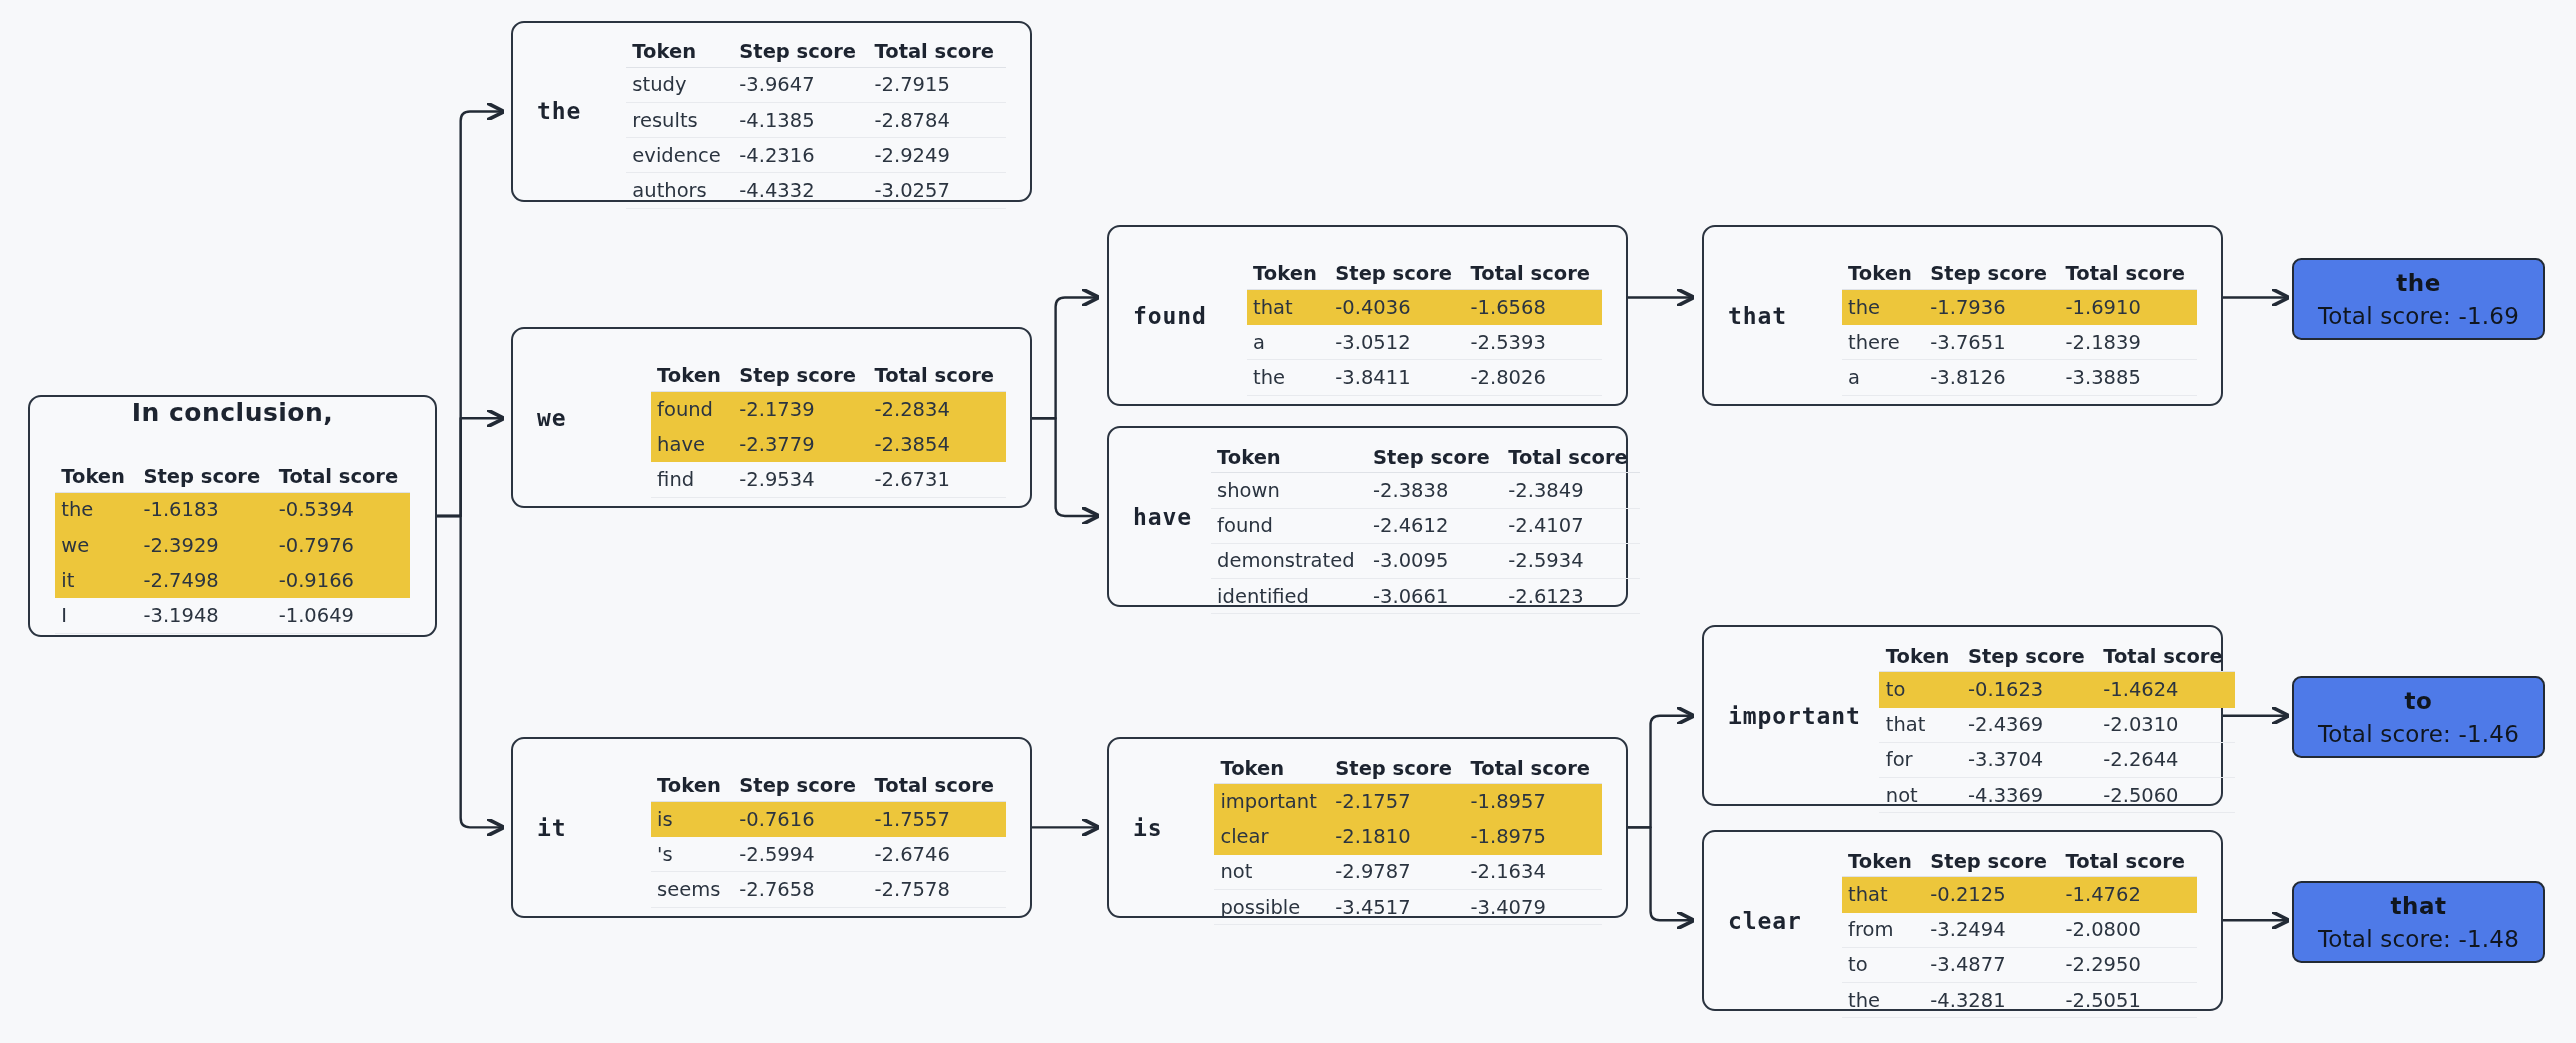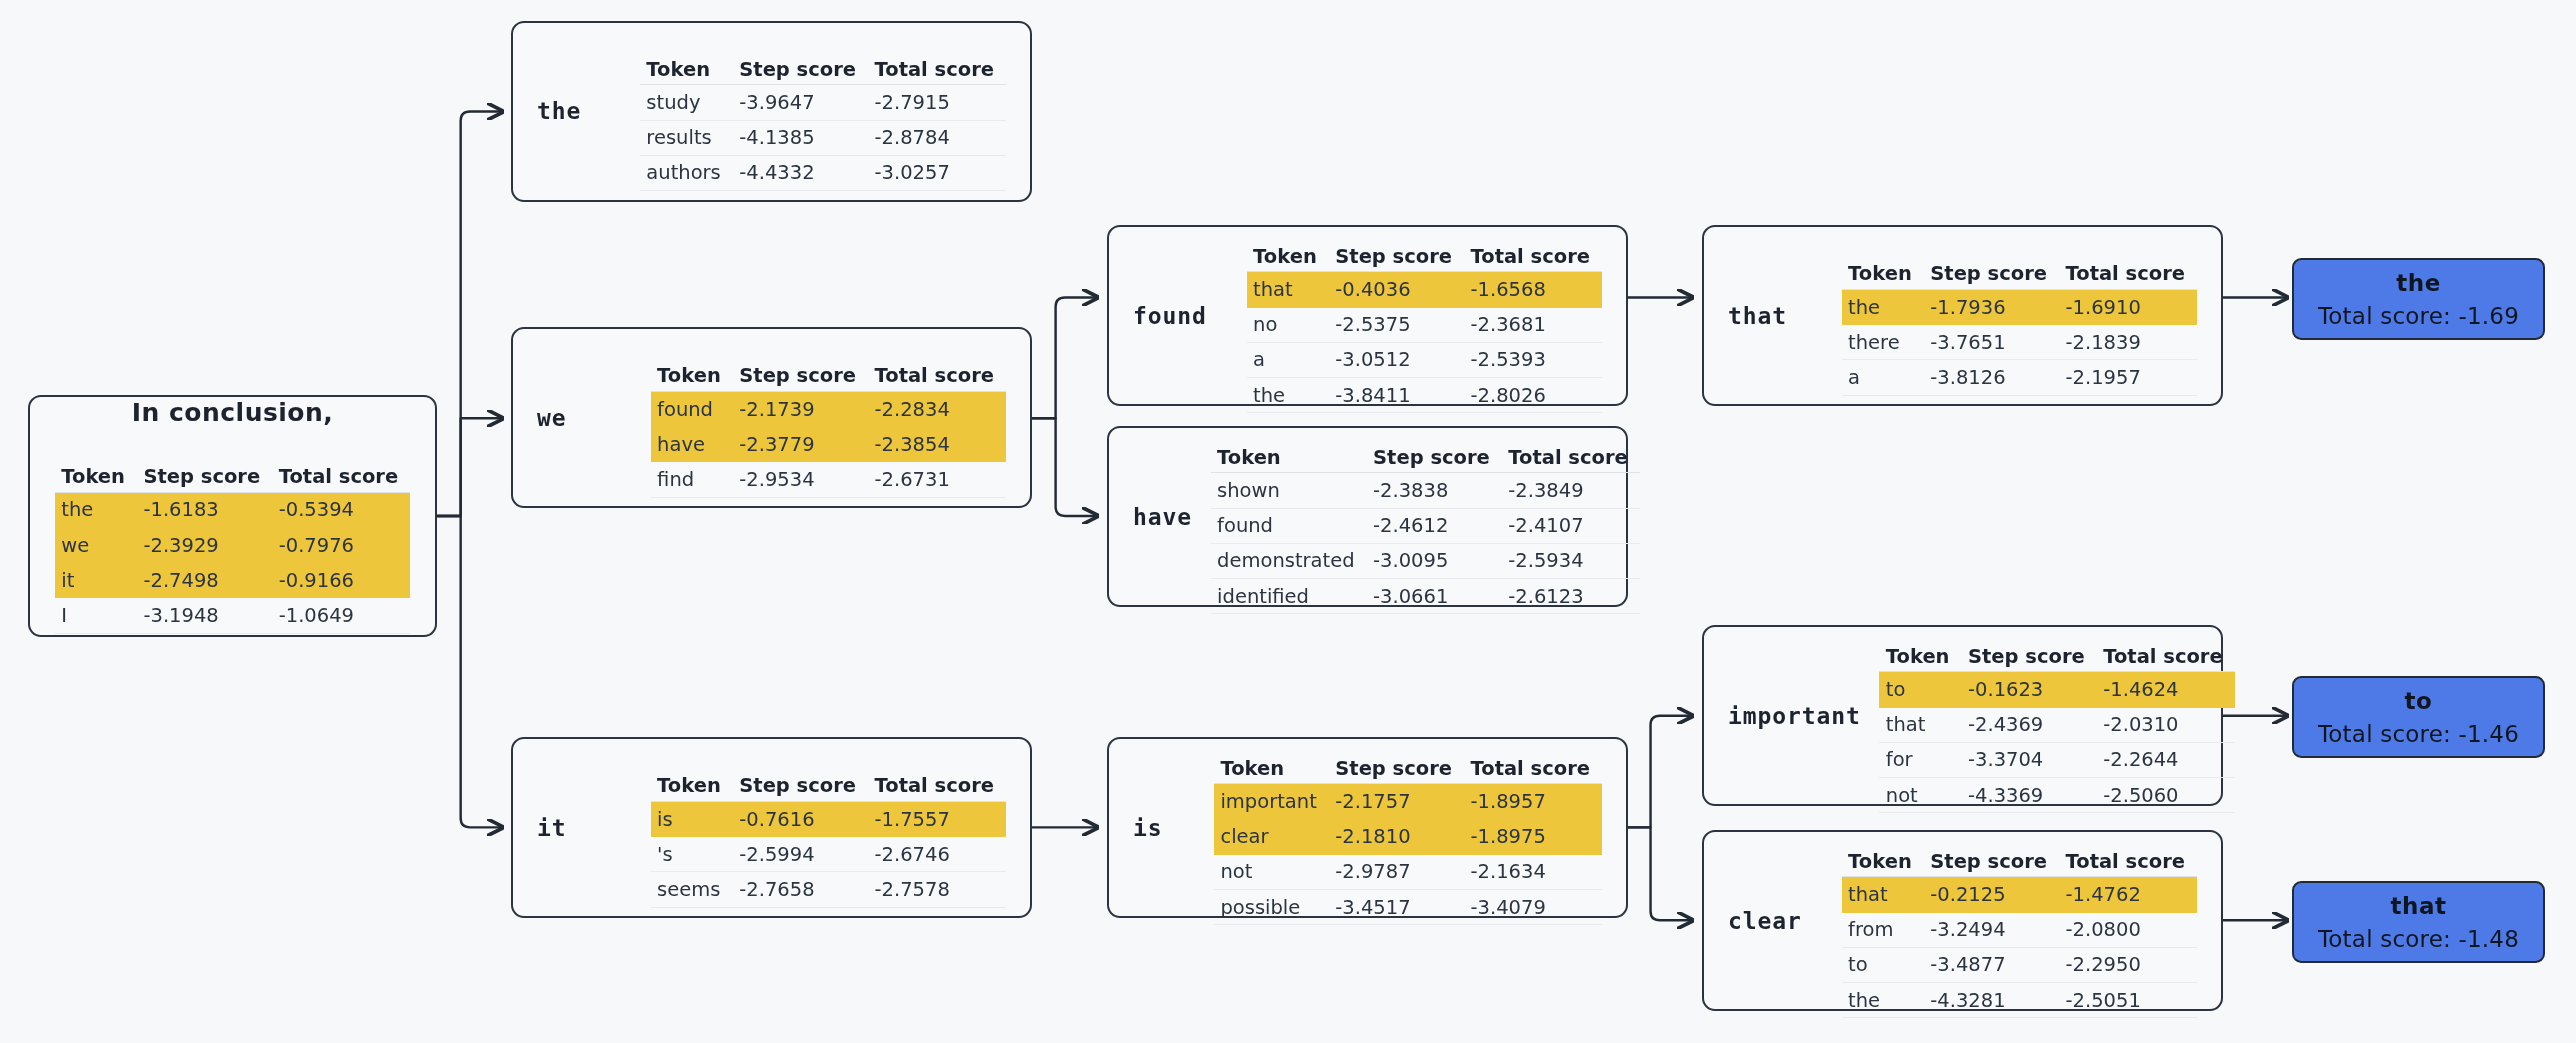--- a/index.html
+++ b/index.html
@@ -162,20 +162,25 @@
               <td>study</td>
               <td class="num">-3.9647</td>
               <td class="num">-2.7915</td>
             </tr>
             <tr>
               <td>results</td>
               <td class="num">-4.1385</td>
               <td class="num">-2.8784</td>
             </tr>
             <tr>
+              <td>evidence</td>
+              <td class="num">-4.2316</td>
+              <td class="num">-2.9249</td>
+            </tr>
+            <tr>
               <td>authors</td>
               <td class="num">-4.4332</td>
               <td class="num">-3.0257</td>
             </tr>
           </tbody>
       </table>
     </div>
   </div>
 
   <div class="node" style="left:511px; top:327px; width:521px; height:181px;">
@@ -221,25 +226,20 @@
             <th class="num">Total score</th>
           </tr>
         </thead>
         <tbody>
             <tr class="hl">
               <td>that</td>
               <td class="num">-0.4036</td>
               <td class="num">-1.6568</td>
             </tr>
             <tr>
-              <td>no</td>
-              <td class="num">-2.5375</td>
-              <td class="num">-2.3681</td>
-            </tr>
-            <tr>
               <td>a</td>
               <td class="num">-3.0512</td>
               <td class="num">-2.5393</td>
             </tr>
             <tr>
               <td>the</td>
               <td class="num">-3.8411</td>
               <td class="num">-2.8026</td>
             </tr>
           </tbody>
@@ -302,21 +302,21 @@
               <td class="num">-1.6910</td>
             </tr>
             <tr>
               <td>there</td>
               <td class="num">-3.7651</td>
               <td class="num">-2.1839</td>
             </tr>
             <tr>
               <td>a</td>
               <td class="num">-3.8126</td>
-              <td class="num">-2.1957</td>
+              <td class="num">-3.3885</td>
             </tr>
           </tbody>
       </table>
     </div>
   </div>
 
   <div class="node" style="left:511px; top:737px; width:521px; height:181px;">
     <div class="node-label">it</div>
     <div class="node-body">
       <table class="tok">

